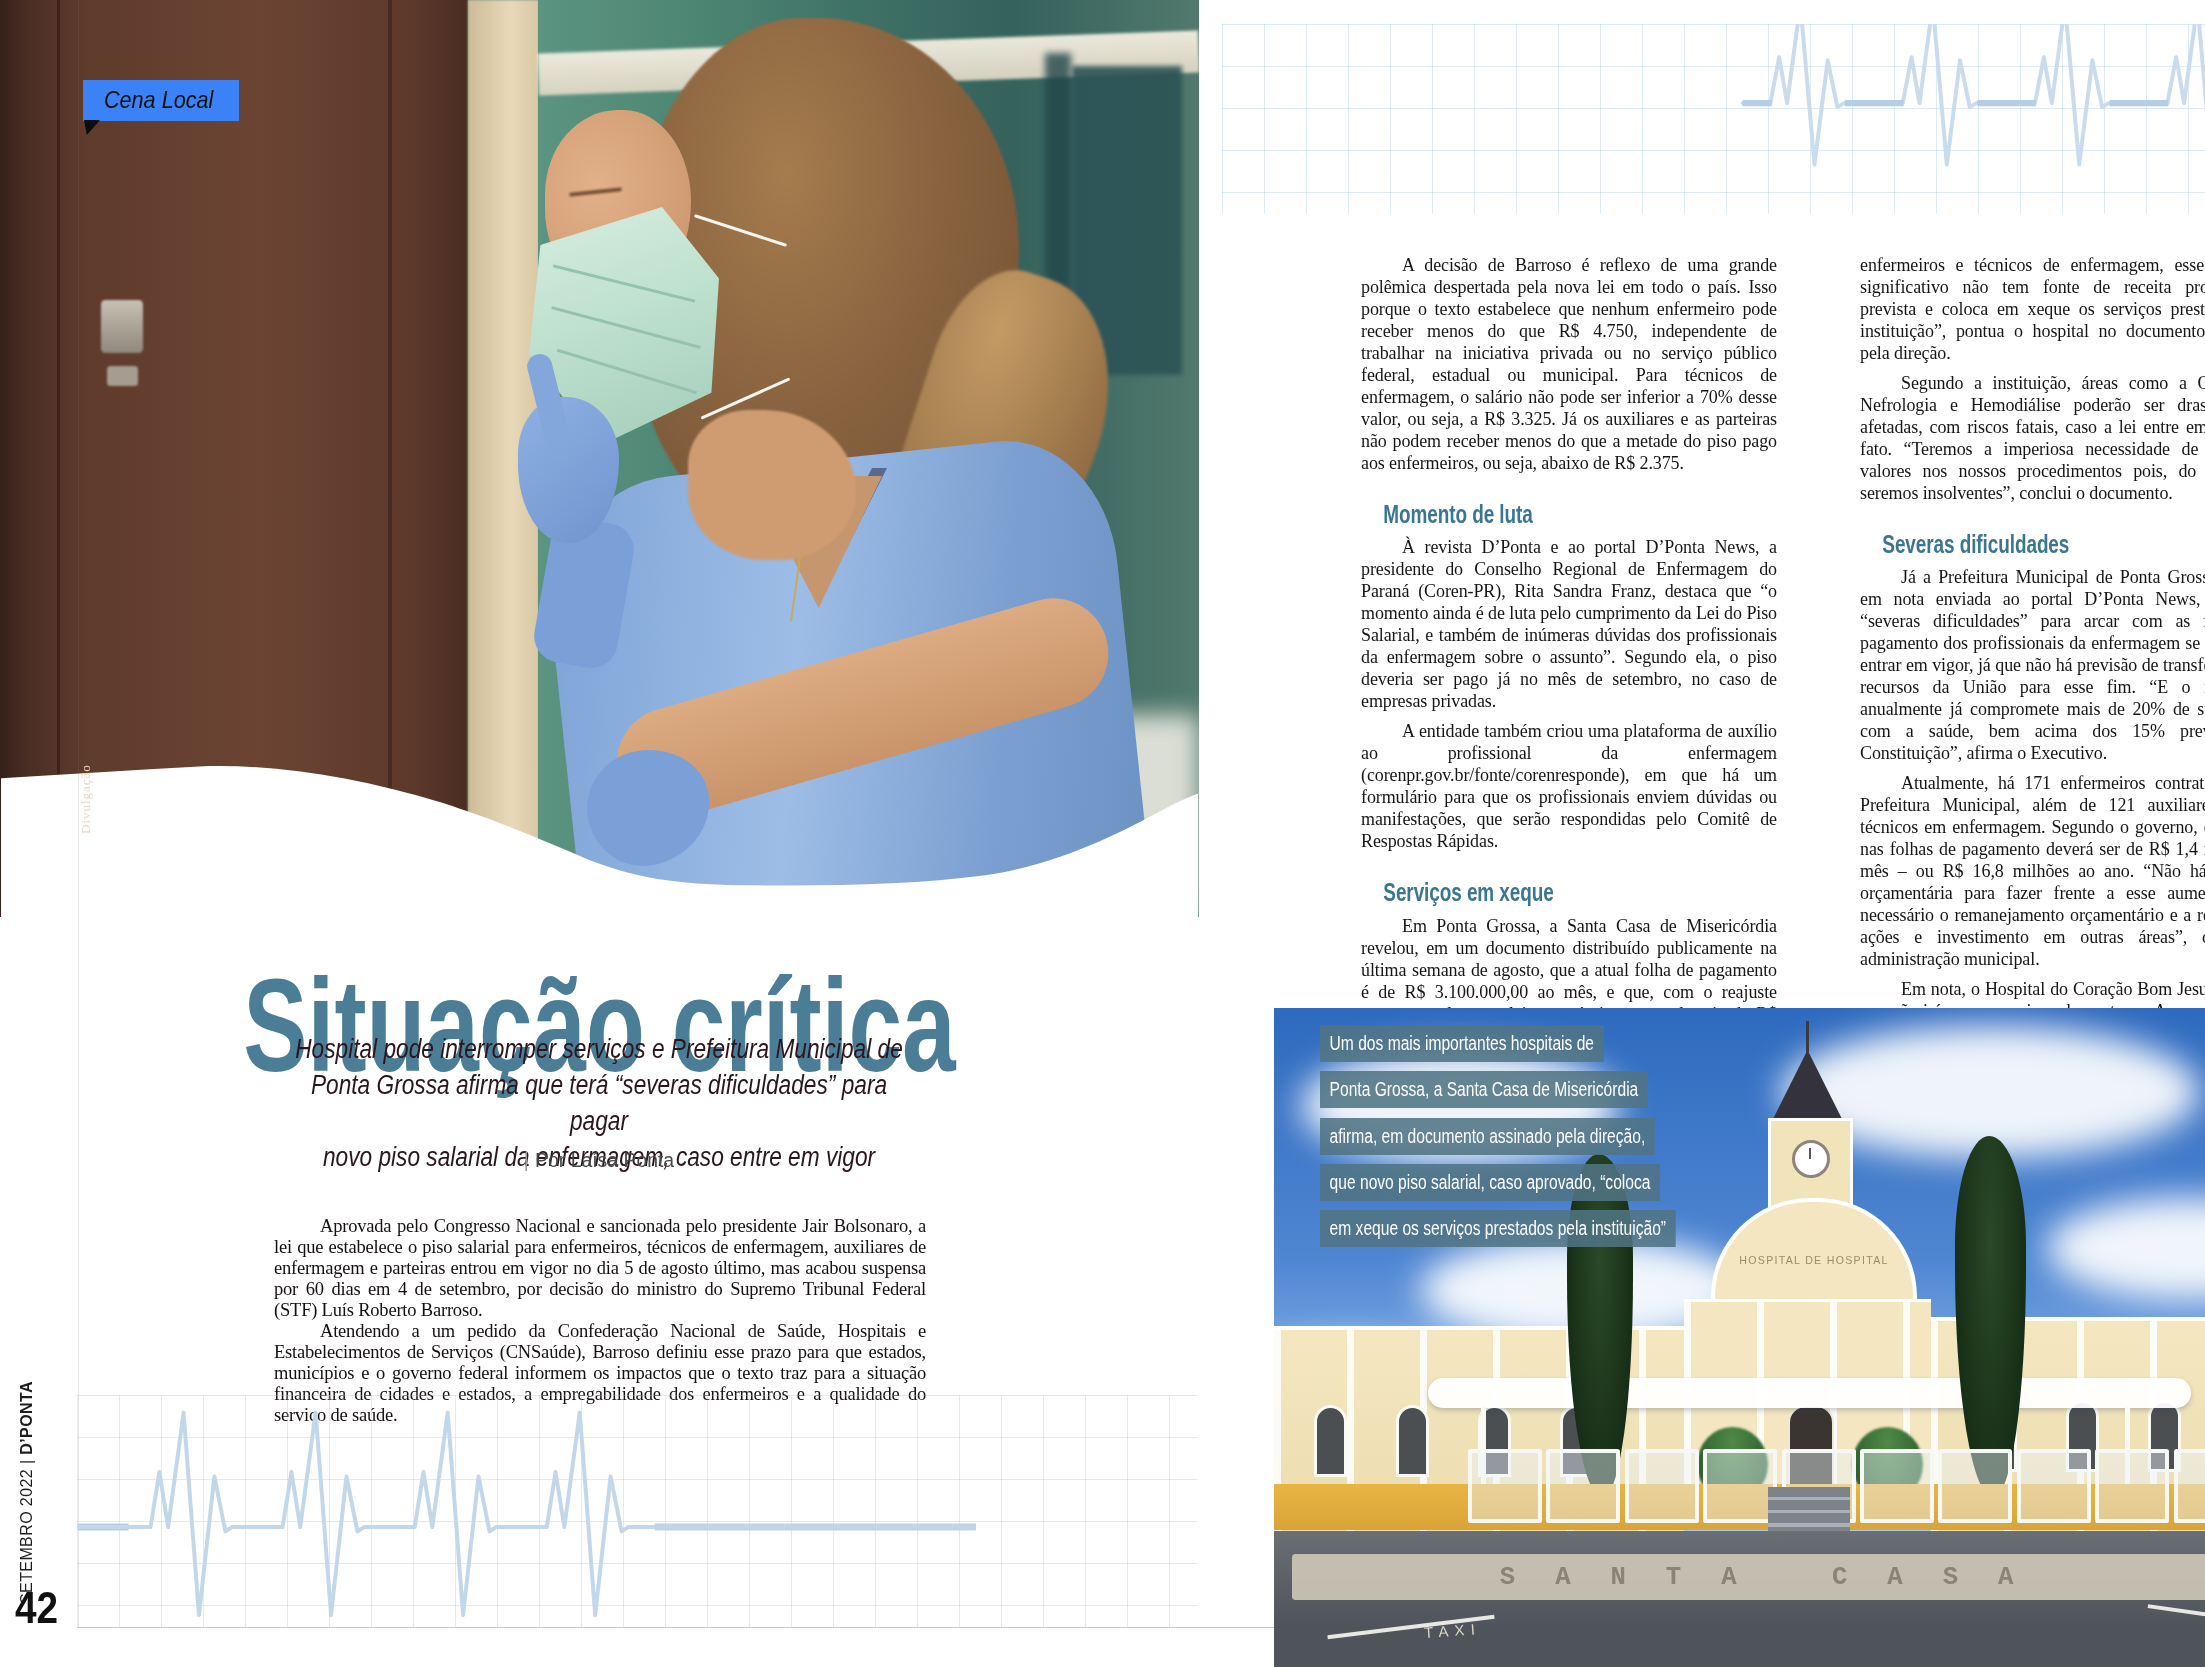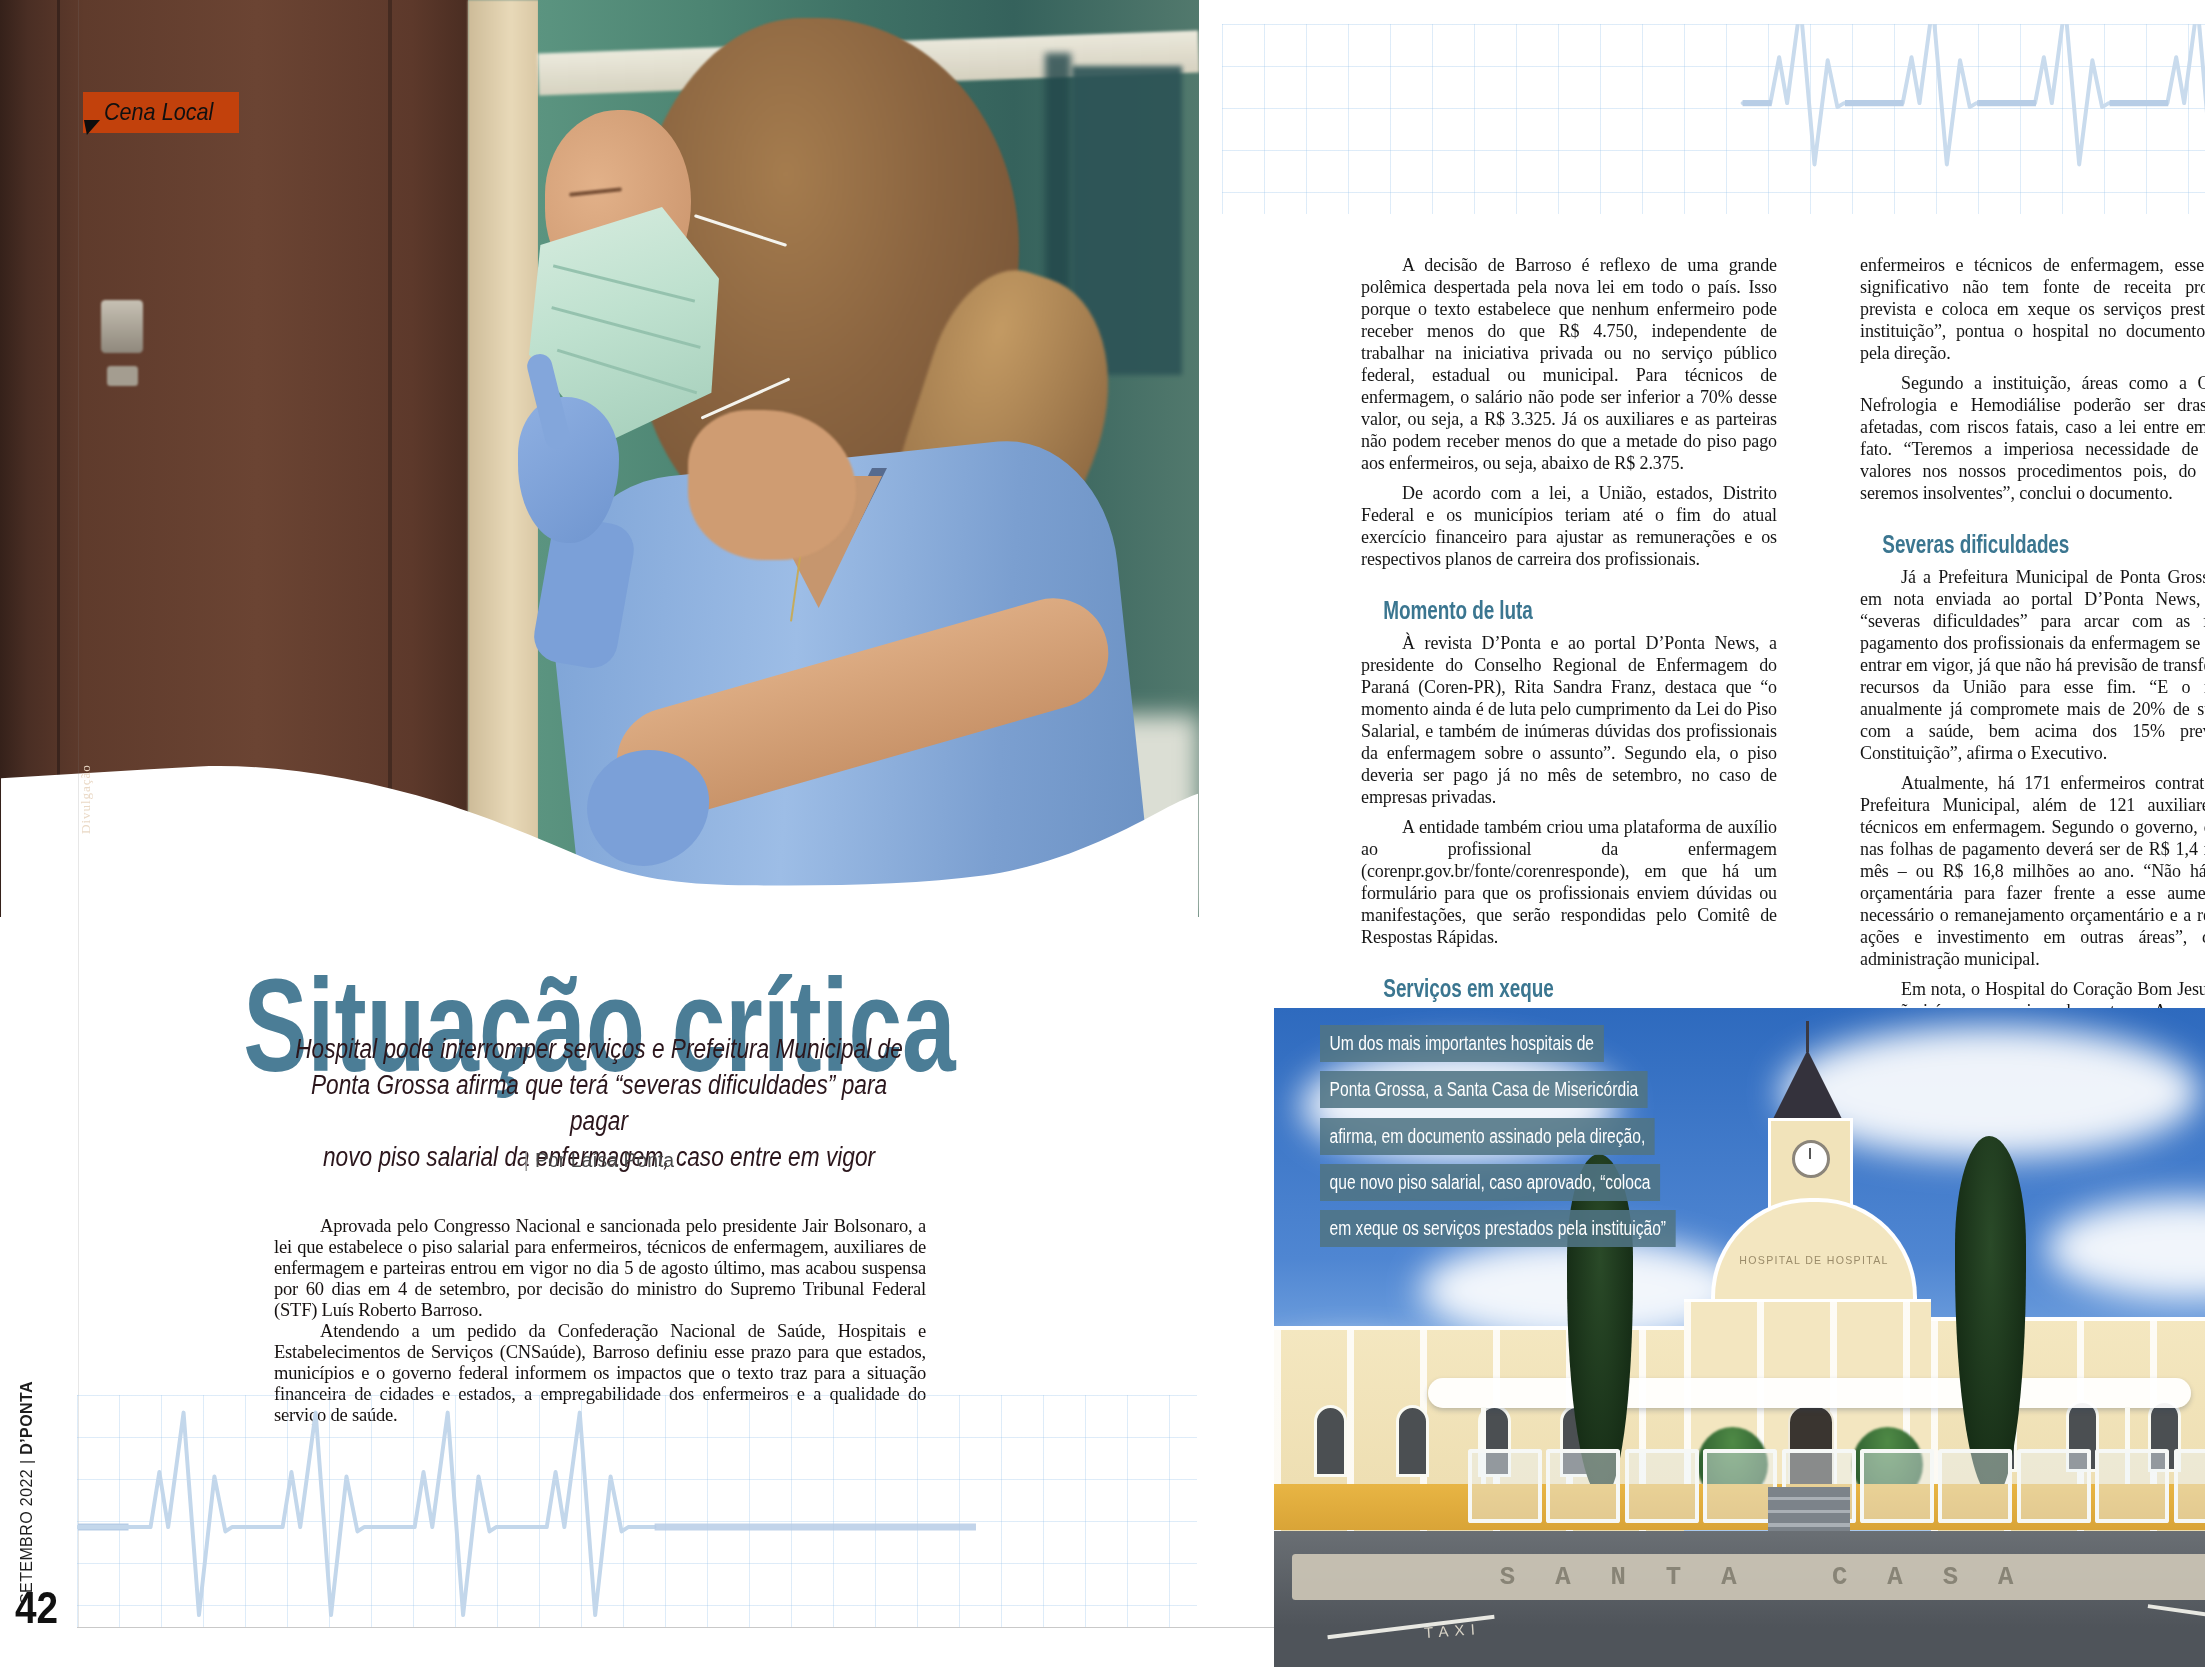--- a/index.html
+++ b/index.html
@@ -48,21 +48,21 @@
               border-radius:46% 54% 50% 50%/40% 44% 60% 56%;}
   .glove-finger{left:536px;top:353px;width:25px;height:97px;background:#83a6db;border-radius:12.3px;transform:rotate(-14deg);}
   .glove-wrist{left:542px;top:520px;width:84px;height:146px;background:#7ba0d8;border-radius:26.5px;transform:rotate(10deg);}
   .forearm{left:609px;top:653px;width:507px;height:110px;background:linear-gradient(#dcab82,#c9946a);
            border-radius:55px;transform:rotate(-16deg);}
   .glove-hand2{left:587px;top:750px;width:123px;height:115px;background:#7ba0d8;
                border-radius:48% 52% 55% 45%/50% 46% 54% 50%;transform:rotate(-10deg);}
   .photo-wave{left:0;top:688px;width:1199px;height:229px;}
 
   
-  .cena-tag{left:83px;top:92px;background:#c2410c;padding:6.2px 13.2px 7px 21px;}
+  .cena-tag{left:83px;top:80px;background:#3b82f6;padding:6.2px 13.2px 7px 21px;}
   .cena-tag span{display:block;font-family:"Liberation Sans",sans-serif;font-style:italic;font-size:24px;color:#101010;
                  transform:scaleX(.9);transform-origin:left center;white-space:nowrap;}
   .cena-triangle{left:84px;top:120px;width:16px;height:15px;background:#0d0d0d;clip-path:polygon(0 0,100% 0,18% 100%);}
   .credit-left{left:78px;top:728px;width:17.6px;height:106px;font-size:13.2px;color:#ead9c6;
                writing-mode:vertical-rl;transform:rotate(180deg);letter-spacing:0.9px;}
   .main-title{left:0;top:872px;width:1199px;text-align:center;
               font-family:"Liberation Sans",sans-serif;font-weight:bold;font-size:132px;line-height:132px;
               color:#4b7d96;transform:scaleX(.73);transform-origin:50% 50%;white-space:nowrap;}
   .subtitle{left:224px;top:1031px;width:750px;text-align:center;
             font-family:"Liberation Sans",sans-serif;font-style:italic;font-size:27px;line-height:36px;color:#2b161c;
@@ -236,21 +236,20 @@
       <path d="M1180,179 H1246" stroke="#b7cde6" stroke-width="14" fill="none"></path>
       <path d="M1412,179 H1545" stroke="#b7cde6" stroke-width="14" fill="none"></path>
       <path d="M1712,179 H1845" stroke="#b7cde6" stroke-width="14" fill="none"></path>
       <path d="M2012,179 H2145" stroke="#b7cde6" stroke-width="14" fill="none"></path>
       <path d="M2312,179 H2420" stroke="#b7cde6" stroke-width="14" fill="none"></path>
     </svg>
   </div>
 
   <div class="abs col col1">
       <p class="body-p">A decisão de Barroso é reflexo de uma grande polêmica despertada pela nova lei em todo o país. Isso porque o texto estabelece que nenhum enfermeiro pode receber menos do que R$ 4.750, independente de trabalhar na iniciativa privada ou no serviço público federal, estadual ou municipal. Para técnicos de enfermagem, o salário não pode ser inferior a 70% desse valor, ou seja, a R$ 3.325. Já os auxiliares e as parteiras não podem receber menos do que a metade do piso pago aos enfermeiros, ou seja, abaixo de R$ 2.375.</p>
-      <p class="body-p">De acordo com a lei, a União, estados, Distrito Federal e os municípios teriam até o fim do atual exercício financeiro para ajustar as remunerações e os respectivos planos de carreira dos profissionais.</p>
       <div class="col-heading">Momento de luta</div>
       <p class="body-p">À revista D’Ponta e ao portal D’Ponta News, a presidente do Conselho Regional de Enfermagem do Paraná (Coren-PR), Rita Sandra Franz, destaca que “o momento ainda é de luta pelo cumprimento da Lei do Piso Salarial, e também de inúmeras dúvidas dos profissionais da enfermagem sobre o assunto”. Segundo ela, o piso deveria ser pago já no mês de setembro, no caso de empresas privadas.</p>
       <p class="body-p">A entidade também criou uma plataforma de auxílio ao profissional da enfermagem (corenpr.gov.br/fonte/corenresponde), em que há um formulário para que os profissionais enviem dúvidas ou manifestações, que serão respondidas pelo Comitê de Respostas Rápidas.</p>
       <div class="col-heading">Serviços em xeque</div>
       <p class="body-p">Em Ponta Grossa, a Santa Casa de Misericórdia revelou, em um documento distribuído publicamente na última semana de agosto, que a atual folha de pagamento é de R$ 3.100.000,00 ao mês, e que, com o reajuste proposto pela nova lei, o acréscimo mensal seria de R$ 1.700.000,00. “Em que pese o justo reconhecimento aos</p>
     </div>
   <div class="abs col col2">
       <p class="body-p no-indent">enfermeiros e técnicos de enfermagem, esse aumento significativo não tem fonte de receita proporcional prevista e coloca em xeque os serviços prestados pela instituição”, pontua o hospital no documento assinado pela direção.</p>
       <p class="body-p">Segundo a instituição, áreas como a Oncologia, Nefrologia e Hemodiálise poderão ser drasticamente afetadas, com riscos fatais, caso a lei entre em vigor de fato. “Teremos a imperiosa necessidade de repactuar valores nos nossos procedimentos pois, do contrário, seremos insolventes”, conclui o documento.</p>
       <div class="col-heading">Severas dificuldades</div>

